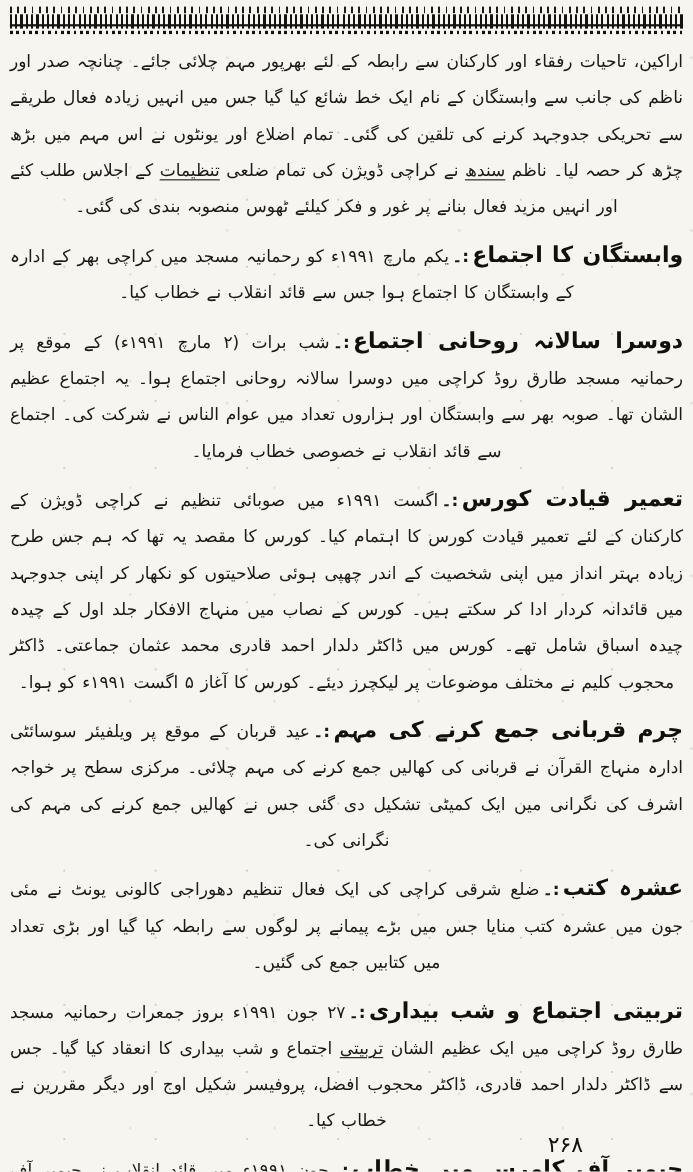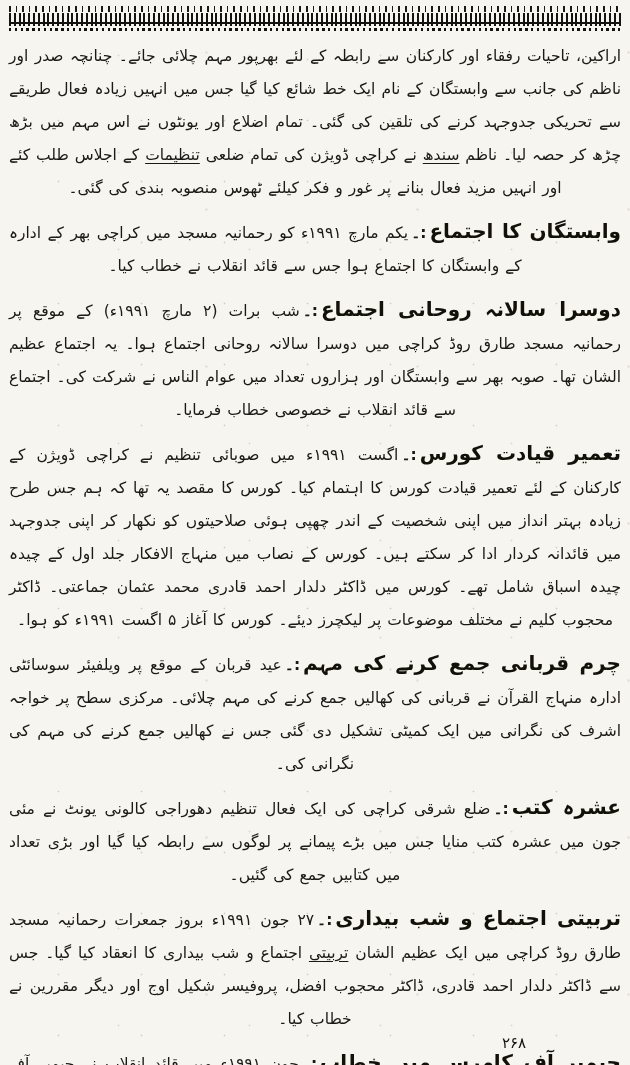--- a/index.html
+++ b/index.html
@@ -70,21 +70,21 @@
   .u {
     text-decoration: underline;
     text-underline-offset: 3px;
   }
   .page-number {
     position: absolute;
     bottom: 13px;
     left: 452px;
     width: 124px;
     text-align: center;
-    font-size: 15px;
+    font-size: 20px;
     color: #15130f;
   }
 </style>
 </head>
 <body>
 
 <div class="page">
 
   <div class="ornament"></div>
 

